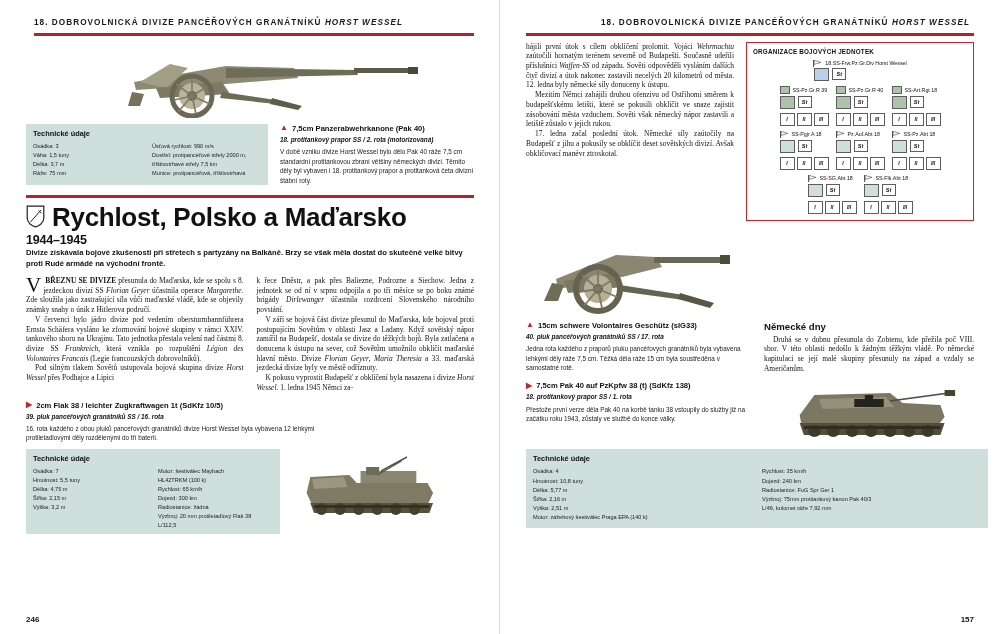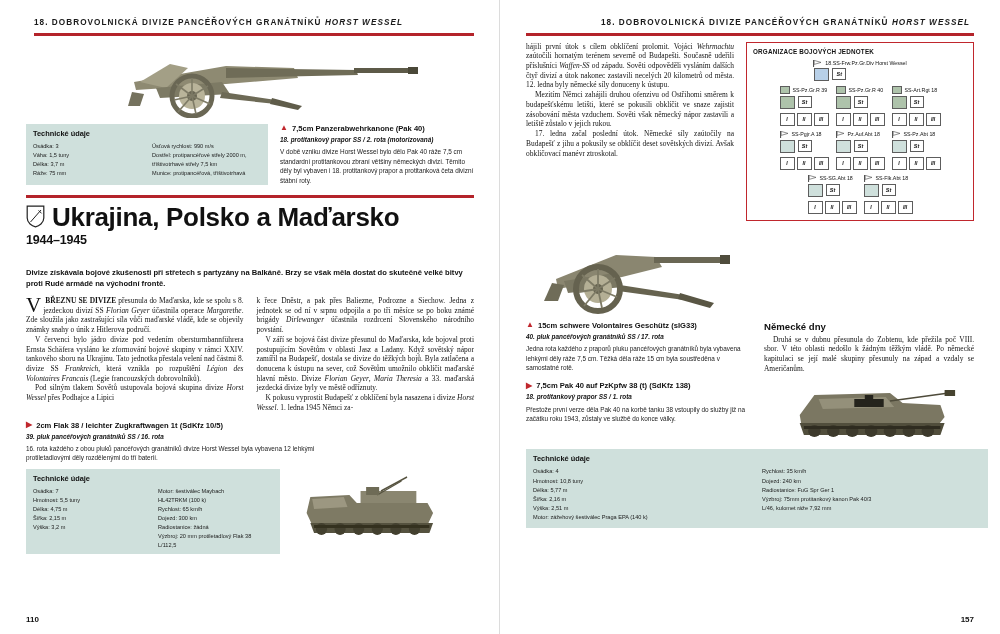--- a/index.html
+++ b/index.html
@@ -27,21 +27,21 @@
   .tech h4{margin:0 0 4px 0;font-size:7.4px;font-weight:bold;color:#101010;}
   .tech .grid{display:flex;gap:10px;}
   .tech .col{flex:1;}
   .tech .row{font-size:5.6px;color:#1c1c1c;line-height:1.62;white-space:nowrap;overflow:hidden;text-overflow:ellipsis;}
   
   .sect-rule{height:2.6px;background:#b4232a;margin:10px 0 6px 0;}
   .sect-title{display:flex;align-items:center;gap:7px;}
   .sect-title h1{margin:0;font-size:26px;font-weight:bold;color:#111;letter-spacing:-0.3px;line-height:1;}
   .sect-years{font-size:12.5px;font-weight:bold;color:#111;margin-top:3px;letter-spacing:-0.2px;}
   .emblem{width:19px;height:23px;flex:none;}
-  .lede{font-size:7.6px;font-weight:bold;color:#111;line-height:1.45;margin-top:20px;}
+  .lede{font-size:7.6px;font-weight:bold;color:#111;line-height:1.45;margin-top:0;}
   
   .cols{display:flex;gap:13px;margin-top:7px;}
   .col{flex:1;}
   .bodytext{font-family:"Liberation Serif",serif;font-size:7.45px;line-height:1.305;color:#141414;text-align:justify;hyphens:auto;}
   .bodytext p{margin:0;text-indent:9px;}
   .bodytext p.first{text-indent:0;}
   .sc{font-variant:small-caps;font-weight:bold;}
   .it{font-style:italic;}
   .dropcap{float:left;font-family:"Liberation Serif",serif;font-size:21px;line-height:0.82;font-weight:normal;padding:1px 2px 0 0;color:#111;}
   
@@ -137,21 +137,21 @@
       </div>
     </div>
 
     <div class="sect-rule"></div>
     <div class="sect-title">
       <svg class="emblem" viewBox="0 0 19 23">
         <path d="M1.2 1.2 H17.8 V13 C17.8 18 13 21 9.5 21.8 C6 21 1.2 18 1.2 13 Z" fill="#fff" stroke="#222" stroke-width="1.2"></path>
         <line x1="4.5" y1="17" x2="15" y2="5" stroke="#222" stroke-width="1"></line>
         <line x1="12.6" y1="5.4" x2="15.6" y2="8.4" stroke="#222" stroke-width="1"></line>
       </svg>
-      <h1>Ukrajina, Polsko a Maďarsko</h1>
+      <h1>Rychlost, Polsko a Maďarsko</h1>
     </div>
     <div class="sect-years">1944–1945</div>
     <div class="lede">Divize získávala bojové zkušenosti při střetech s partyzány na Balkáně. Brzy se však měla dostat do skutečně velké bitvy proti Rudé armádě na východní frontě.</div>
 
     <div class="cols">
       <div class="col bodytext">
         <p class="first"><span class="dropcap">V</span><span class="sc">&nbsp;BŘEZNU SE DIVIZE</span> přesunula do Maďarska, kde se spolu s 8. jezdeckou divizí SS <span class="it">Florian Geyer</span> účastnila operace <span class="it">Margarethe</span>. Zde sloužila jako zastrašující síla vůči maďarské vládě, kde se objevily známky snahy o únik z Hitlerova područí.</p>
         <p>V červenci bylo jádro divize pod vedením obersturmbannführera Ernsta Schäfera vysláno ke zformování bojové skupiny v rámci XXIV. tankového sboru na Ukrajinu. Tato jednotka přestala velení nad částmi 8. divize SS <span class="it">Frankreich</span>, která vznikla po rozpuštění <span class="it">Légion des Volontaires Francais</span> (Legie francouzských dobrovolníků).</p>
         <p>Pod silným tlakem Sovětů ustupovala bojová skupina divize <span class="it">Horst Wessel</span> přes Podhajce a Lipici</p>
       </div>
@@ -211,21 +211,21 @@
             <circle cx="76" cy="60" r="6"></circle>
               <circle cx="96" cy="60" r="6"></circle>
             <circle cx="116" cy="60" r="6"></circle>
               <circle cx="136" cy="60" r="6"></circle>
           </g>
           <rect x="28" y="56" width="124" height="3" fill="#34311f"></rect>
         </svg>
       </div>
     </div>
 
-    <div class="pagenum">110</div>
+    <div class="pagenum">246</div>
   </div>
 
   <div class="gutter"></div>
 
   <div class="page right">
 
     <div class="runhead">
       <span>18. DOBROVOLNICKÁ DIVIZE PANCÉŘOVÝCH GRANÁTNÍKŮ</span>
       <span class="it">HORST WESSEL</span>
     </div>

